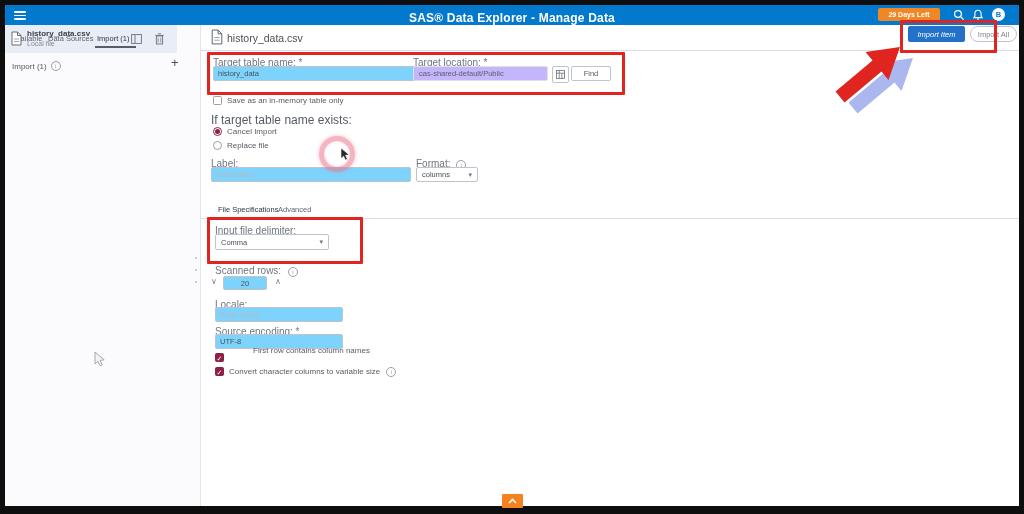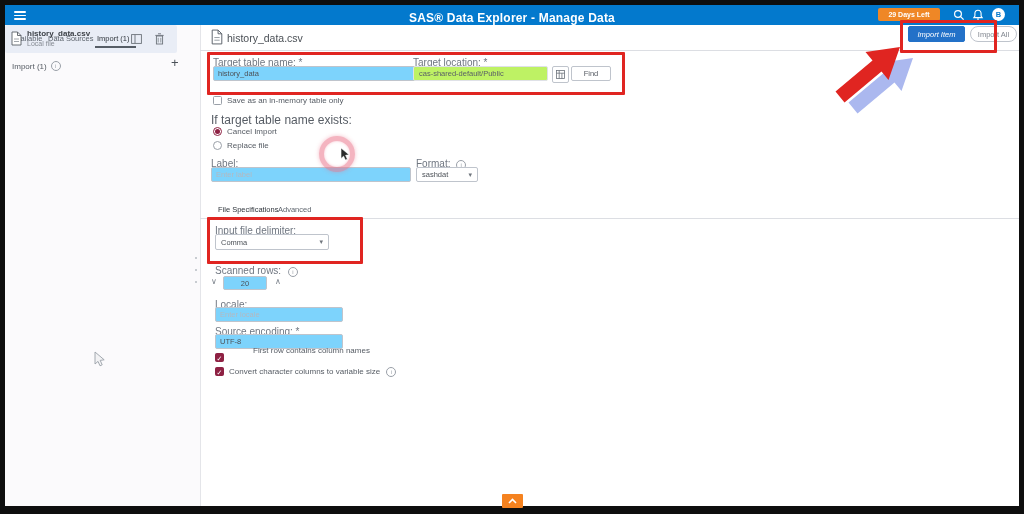--- a/index.html
+++ b/index.html
@@ -28,21 +28,21 @@
   #file-item{left:9px;top:47px;width:172px;height:28px;background:#e9edf6;border-radius:2px;cursor:pointer;}
   #file-item .nm{position:absolute;left:22px;top:4px;font-size:8px;font-weight:bold;color:#3c4147;}
   #file-item .sub{position:absolute;left:22px;top:15px;font-size:7px;color:#868b93;}
 
   
   .lbl{font-size:10px;color:#6f7680;white-space:nowrap;}
   .head-lbl{font-size:12px;color:#565c64;white-space:nowrap;}
   .tin{border:1px solid #bfc4cc;border-radius:2px;background:#7dd3fc;font-size:7.5px;color:#4d5258;
     font-family:"Liberation Sans",sans-serif;padding:0 4px;box-sizing:border-box;}
   .tin::placeholder{color:#b4b9c0;}
-  .ro-field{background:#bef264;border:1px solid #dfe1e7;border-radius:2px;font-size:7.5px;color:#5a6067;
+  .ro-field{background:#c4b5fd;border:1px solid #dfe1e7;border-radius:2px;font-size:7.5px;color:#5a6067;
     display:flex;align-items:center;padding:0 5px;box-sizing:border-box;}
   .btn{border:1px solid #bfc4cc;background:#fff;border-radius:2px;font-size:7.5px;color:#565b63;
     font-family:"Liberation Sans",sans-serif;display:flex;align-items:center;justify-content:center;cursor:pointer;}
   .btn-primary{background:#2371c8;border:1px solid #2371c8;color:#fff;font-size:7.5px;border-radius:2px;
     display:flex;align-items:center;justify-content:center;cursor:pointer;font-family:"Liberation Sans",sans-serif;}
   .dd{border:1px solid #bfc4cc;border-radius:2px;background:#fff;font-size:7.5px;color:#4d5258;
     display:flex;align-items:center;padding:0 5px;box-sizing:border-box;cursor:pointer;}
   .dd::after{content:"\25BE";margin-left:auto;color:#6f757d;font-size:7px;}
   .cb{width:9px;height:9px;border:1px solid #9aa0a8;border-radius:1.5px;background:#fff;box-sizing:border-box;cursor:pointer;}
   .cb.checked{background:#8e2143;border-color:#8e2143;}
@@ -168,21 +168,21 @@
   <div class="abs radio" style="left:208px;top:136px;"></div>
   <div class="abs cb-lbl" style="left:222px;top:136px;">Replace file</div>
 
   <div class="abs lbl" style="left:206px;top:153px;">Label:</div>
   <input class="abs tin" style="left: 206px; top: 162px; width: 200px; height: 15px;" placeholder="Enter label">
   <div class="abs lbl" style="left:411px;top:153px;">
     <span>Format:</span>
     <i class="info-ic" style="margin-left:3px;"></i>
   </div>
   <div class="abs dd" style="left:411px;top:162px;width:62px;height:15px;">
-    <span>sashdat</span>
+    <span>columns</span>
   </div>
 
   <div class="abs spec-tab active" style="left:213px;top:200px;">File Specifications</div>
   <div class="abs spec-tab" style="left:273px;top:200px;">Advanced</div>
   <div class="abs divider" style="left:195px;top:213px;width:819px;"></div>
 
   <div class="abs lbl" style="left:210px;top:220px;">Input file delimiter:</div>
   <div class="abs dd" style="left:210px;top:229px;width:114px;height:16px;">
     <span>Comma</span>
   </div>

